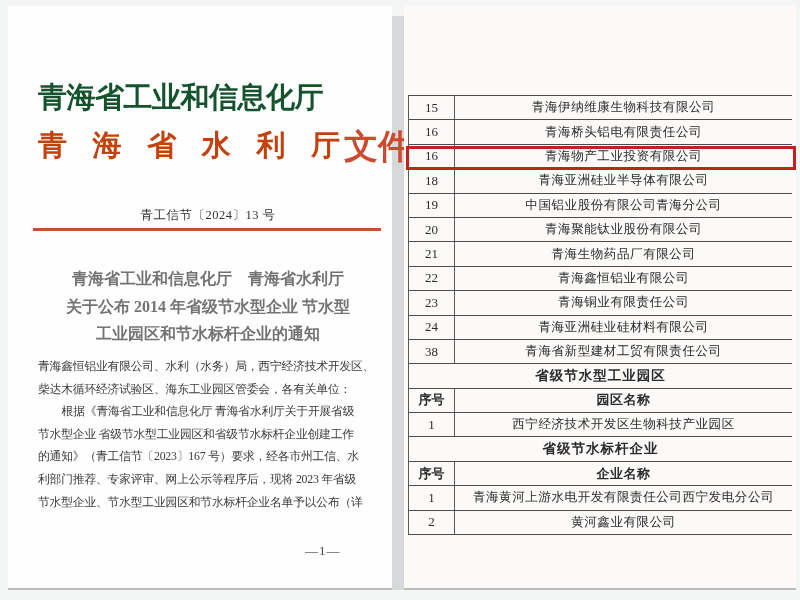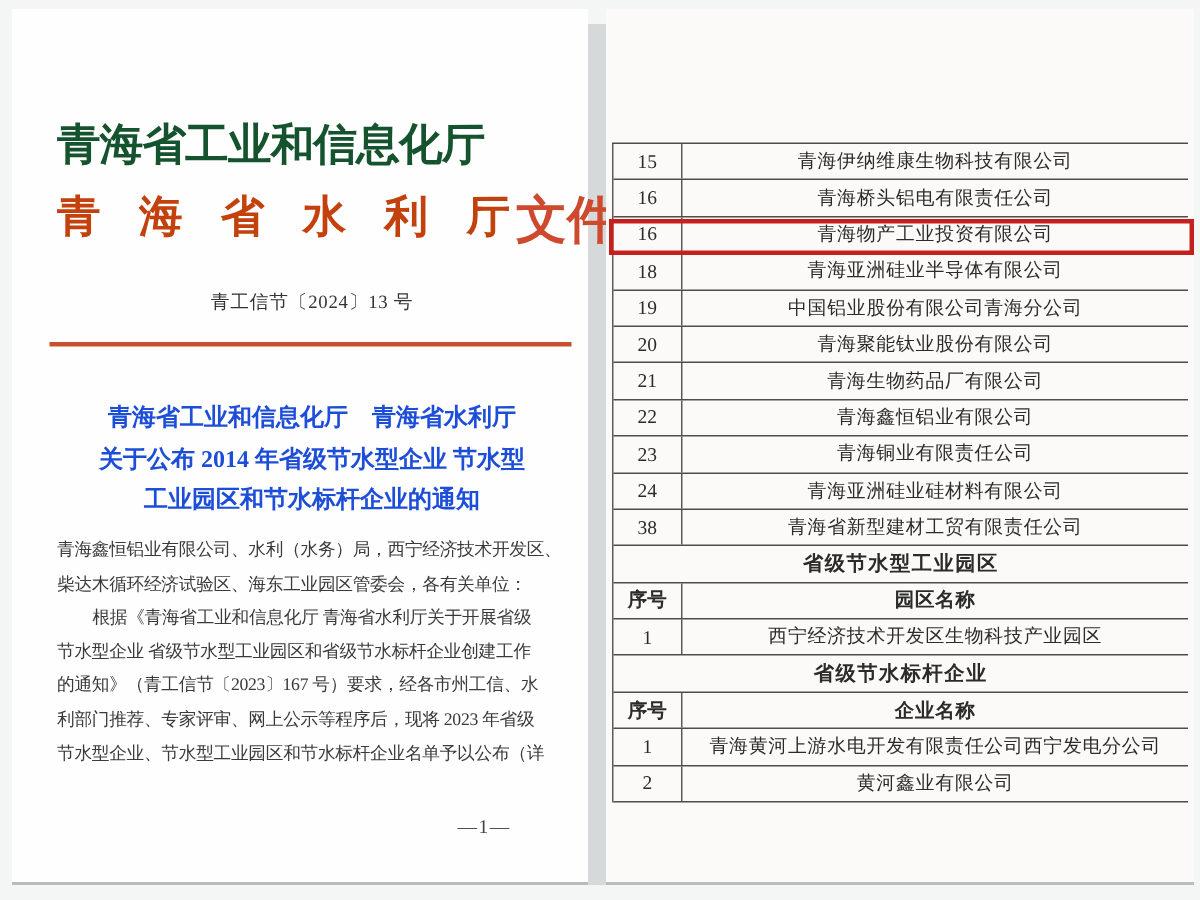--- a/index.html
+++ b/index.html
@@ -16,25 +16,25 @@
   .edge-left{left:8px;width:384px;}
   .edge-right{left:404px;width:392px;}
 
   
   .agency-block{position:absolute;left:30px;top:74px;display:flex;align-items:flex-start;}
   .agency-lines{display:flex;flex-direction:column;}
   .agency-l1{font-size:29px;line-height:35px;font-weight:bold;color:#14532d;letter-spacing:-0.5px;white-space:nowrap;}
   .agency-l2{font-size:29px;line-height:35px;font-weight:bold;color:#c2410c;width:302px;margin-top:13px;
              text-align:justify;text-align-last:justify;}
   .doc-type{font-size:34px;font-weight:bold;color:#cd4a2f;margin-left:4px;margin-top:44px;white-space:nowrap;}
-  .doc-number{position:absolute;left:30px;top:187px;width:340px;text-align:center;
+  .doc-number{position:absolute;left:30px;top:201px;width:340px;text-align:center;
               font-size:12.5px;color:#333;letter-spacing:0.5px;}
   .red-line{position:absolute;left:25px;top:222px;width:348px;height:3px;background:#c8502f;}
   .doc-title{position:absolute;left:14px;top:259px;width:372px;text-align:center;
-             font-weight:bold;font-size:16px;line-height:27.5px;color:#1d4ed8;}
+             font-weight:bold;font-size:16px;line-height:27.5px;color:#737373;}
   .body-text{position:absolute;left:30px;top:349px;width:344px;
              font-size:11.8px;line-height:22.6px;color:#3a3a3a;letter-spacing:-0.2px;}
   .body-text .line{white-space:nowrap;}
   .body-text .indent{text-indent:2em;}
   .page-number{position:absolute;left:297px;top:537px;font-size:13px;color:#444;letter-spacing:1px;}
 
   
   .table{position:absolute;left:4px;top:89px;width:383px;
          border-top:1.4px solid #4c4c4c;border-left:1px solid #5a5a5a;color:#2b2b2b;}
   .trow{display:flex;align-items:stretch;height:23.4px;border-bottom:1.4px solid #4c4c4c;position:relative;}

